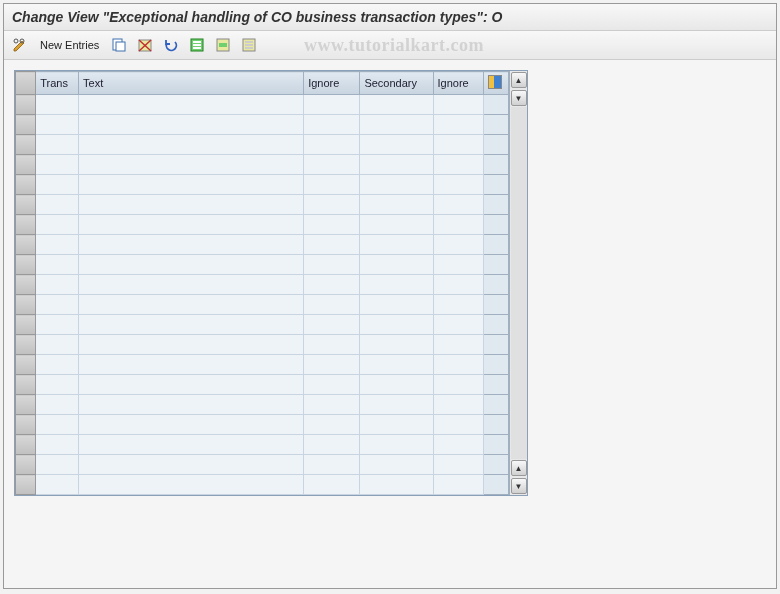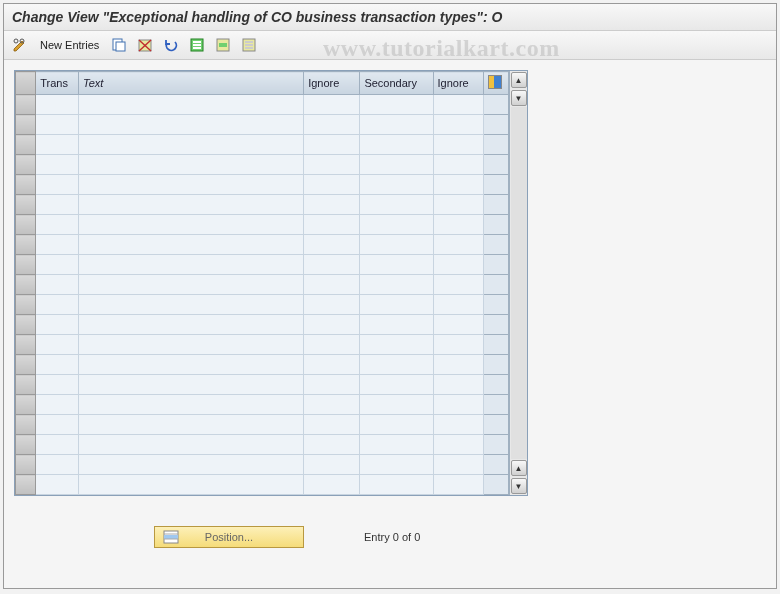--- a/index.html
+++ b/index.html
@@ -47,27 +47,26 @@
     }
     .new-entries {
       cursor: pointer;
       padding: 2px 4px;
       color: #222;
     }
     .watermark {
       position: absolute;
       left: 300px;
       top: 4px;
-      font-size: 24px;
+      font-size: 18px;
       font-weight: bold;
       color: rgba(190,190,190,0.6);
       font-family: Georgia, serif;
       letter-spacing: 0.5px;
       pointer-events: none;
-      margin-left: 19px;
     }
     svg { display: block; }
     .content {
       padding: 10px;
     }
     .table-wrap {
       border: 1px solid #8aa0b8;
       background: #a16207;
       width: 514px;
       display: flex;
@@ -89,21 +88,21 @@
       background: #eef3f8;
       height: 20px;
       padding: 0 2px;
     }
     .tbl td.rowsel {
       background: linear-gradient(#d8d8d8, #c0c0c0);
       border: 1px solid #999;
       width: 18px;
     }
     .col-trans { width: 38px; }
-    .col-text { width: 200px; font-style: italic; }
+    .col-text { width: 200px; }
     .col-primary { width: 50px; }
     .col-secondary { width: 65px; }
     .col-ignore { width: 45px; margin-left: 38px; }
     .col-settings { width: 22px; background: linear-gradient(#e0e8f0,#c8d4e0); text-align:center; }
     .vscroll {
       width: 18px;
       background: #e8e8e8;
       border-left: 1px solid #a0b0c0;
       display: flex;
       flex-direction: column;
@@ -407,26 +406,14 @@
       </div>
       <div class="vscroll">
         <div class="vs-btn">▲</div>
         <div class="vs-btn">▼</div>
         <div class="vs-track"></div>
         <div class="vs-btn">▲</div>
         <div class="vs-btn">▼</div>
       </div>
     </div>
 
-    <div class="footer">
-      <span class="position-btn">
-        <svg width="16" height="14">
-          <rect x="1" y="1" width="14" height="12" fill="#fff" stroke="#888"></rect>
-          <rect x="1" y="5" width="14" height="4" fill="#a0c8f0"></rect>
-          <line x1="1" y1="4" x2="15" y2="4" stroke="#aaa"></line>
-          <line x1="1" y1="9" x2="15" y2="9" stroke="#aaa"></line>
-        </svg>
-        <span class="plabel">Position...</span>
-      </span>
-      <span class="entry-status">Entry 0 of 0</span>
-    </div>
   </div>
 </div>
 
 </body></html>

